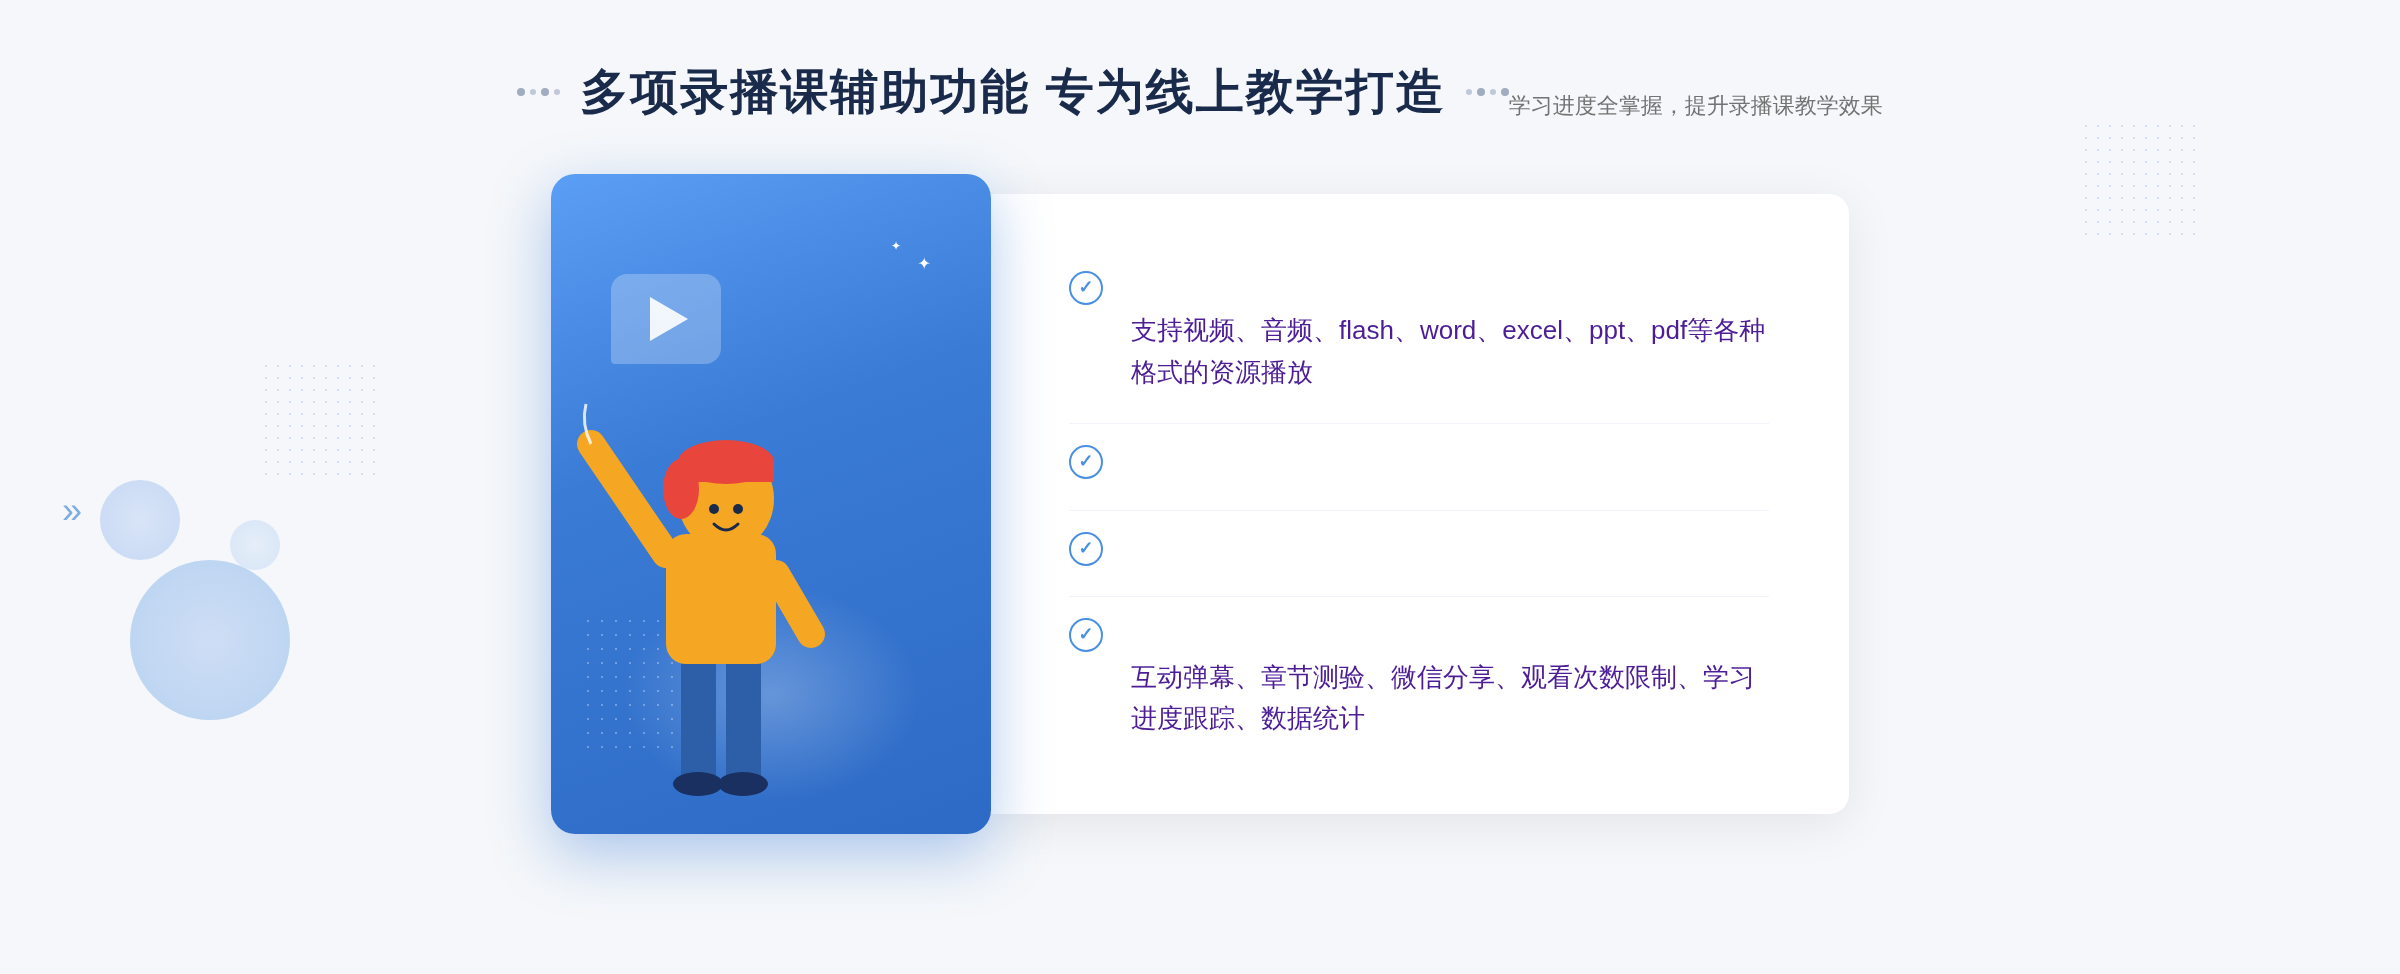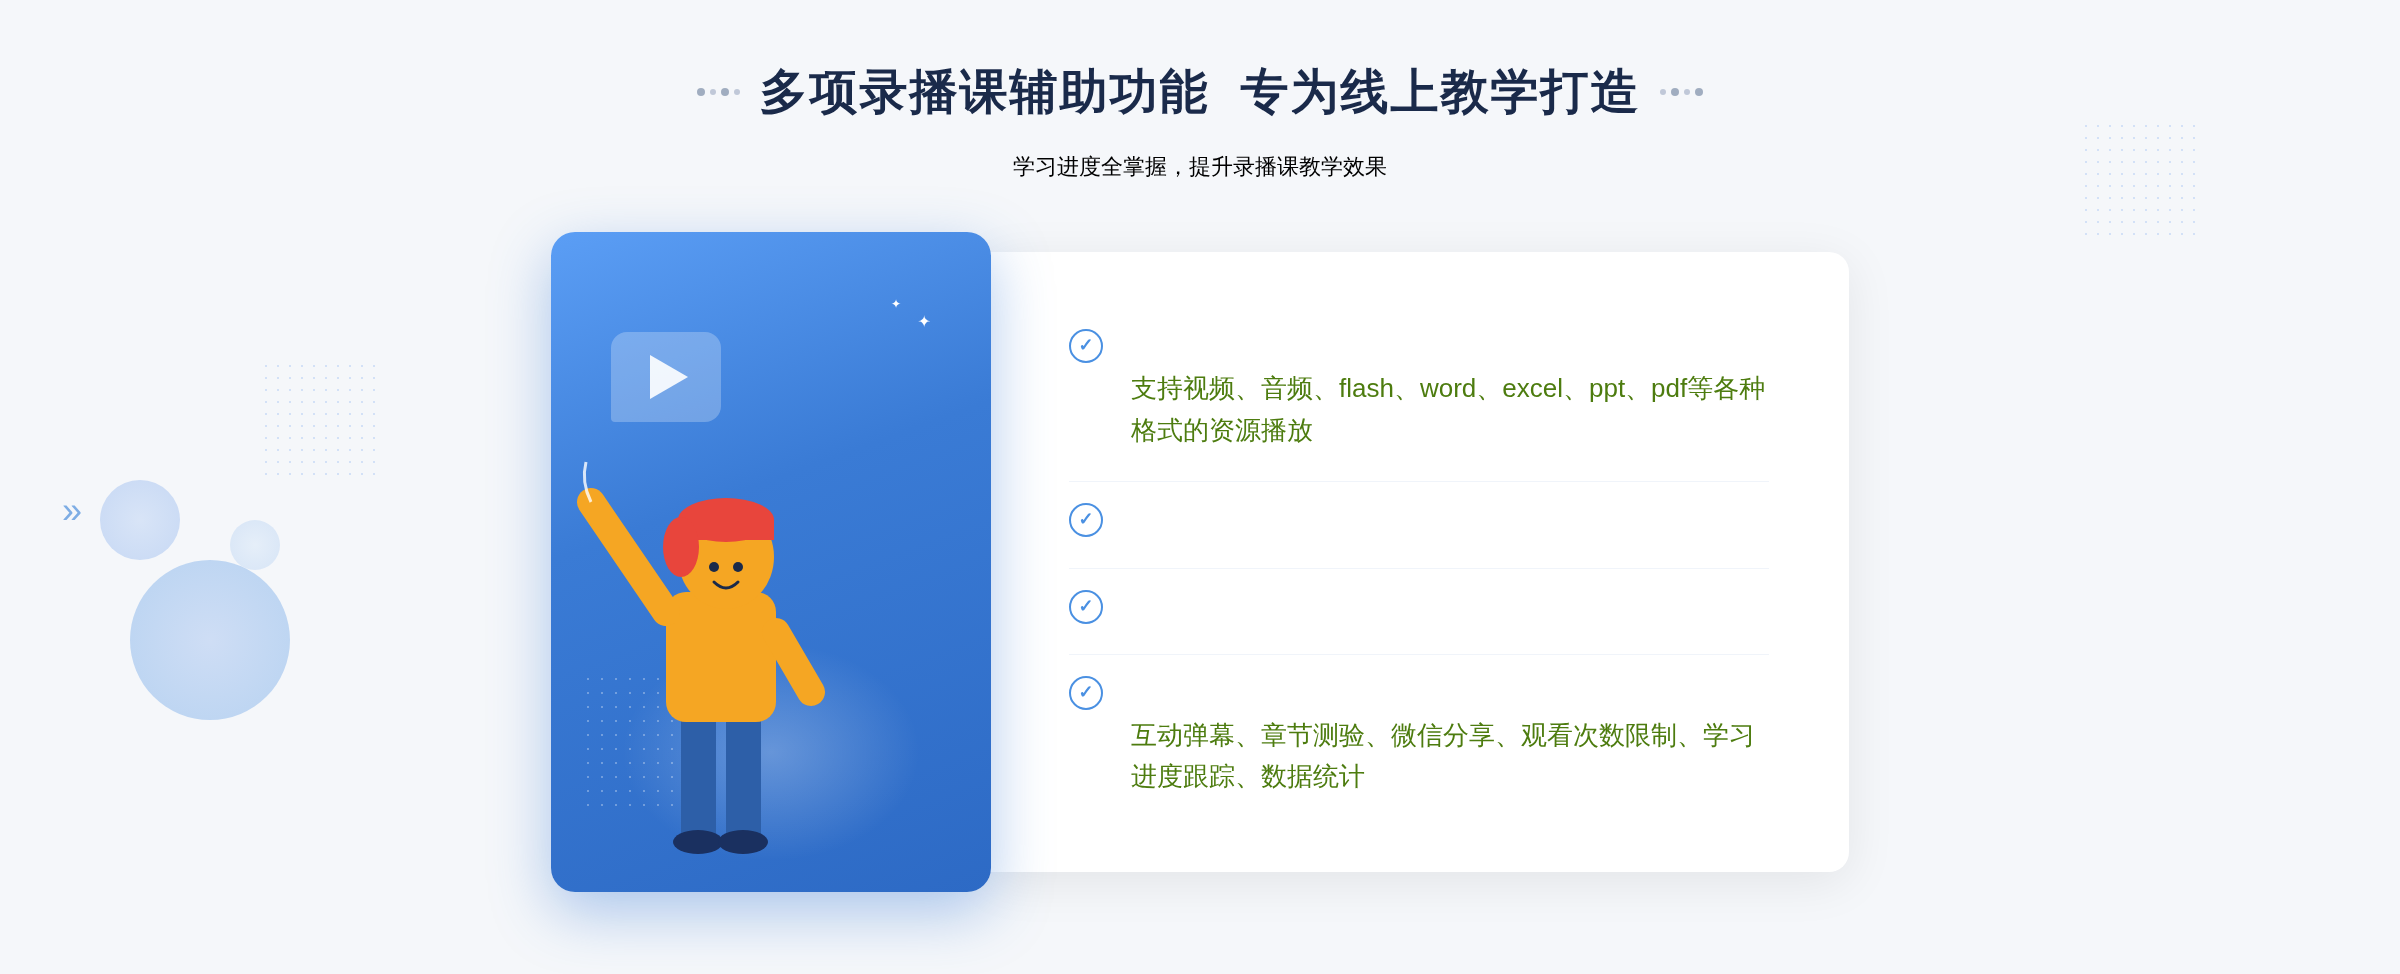--- a/index.html
+++ b/index.html
@@ -90,23 +90,22 @@
       font-size: 36px;
       opacity: 0.7;
     }
 
     
     .header {
       text-align: left;
       margin-bottom: 50px;
       position: relative;
       display: flex;
-      flex-direction: column;
-      align-items: center;
-      font-family: Liberation Mono, monospace;
+      flex-direction: row;
+      align-items: center;
     }
 
     .header-title-row {
       display: flex;
       align-items: center;
       gap: 20px;
     }
 
     .title-deco {
       display: flex;
@@ -129,21 +128,21 @@
 
     .main-title {
       font-size: 48px;
       font-weight: 700;
       color: #1a2a4a;
       letter-spacing: 2px;
     }
 
     .sub-title {
       font-size: 22px;
-      color: #000000;
+      color: #737373;
       margin-top: 28px;
       font-weight: 400;
     }
 
     
     .main-content {
       display: flex;
       align-items: center;
       justify-content: center;
       width: 1400px;
@@ -274,21 +273,21 @@
 
     .check-mark {
       color: #4a90e2;
       font-size: 18px;
       font-weight: 700;
       margin-top: -2px;
     }
 
     .feature-text {
       font-size: 26px;
-      color: #4d7c0f;
+      color: #4c1d95;
       line-height: 1.6;
       font-weight: 400;
       margin-top: 42px;
     }
 
     
     .char-svg {
       position: absolute;
       bottom: 0;
       left: 20px;

